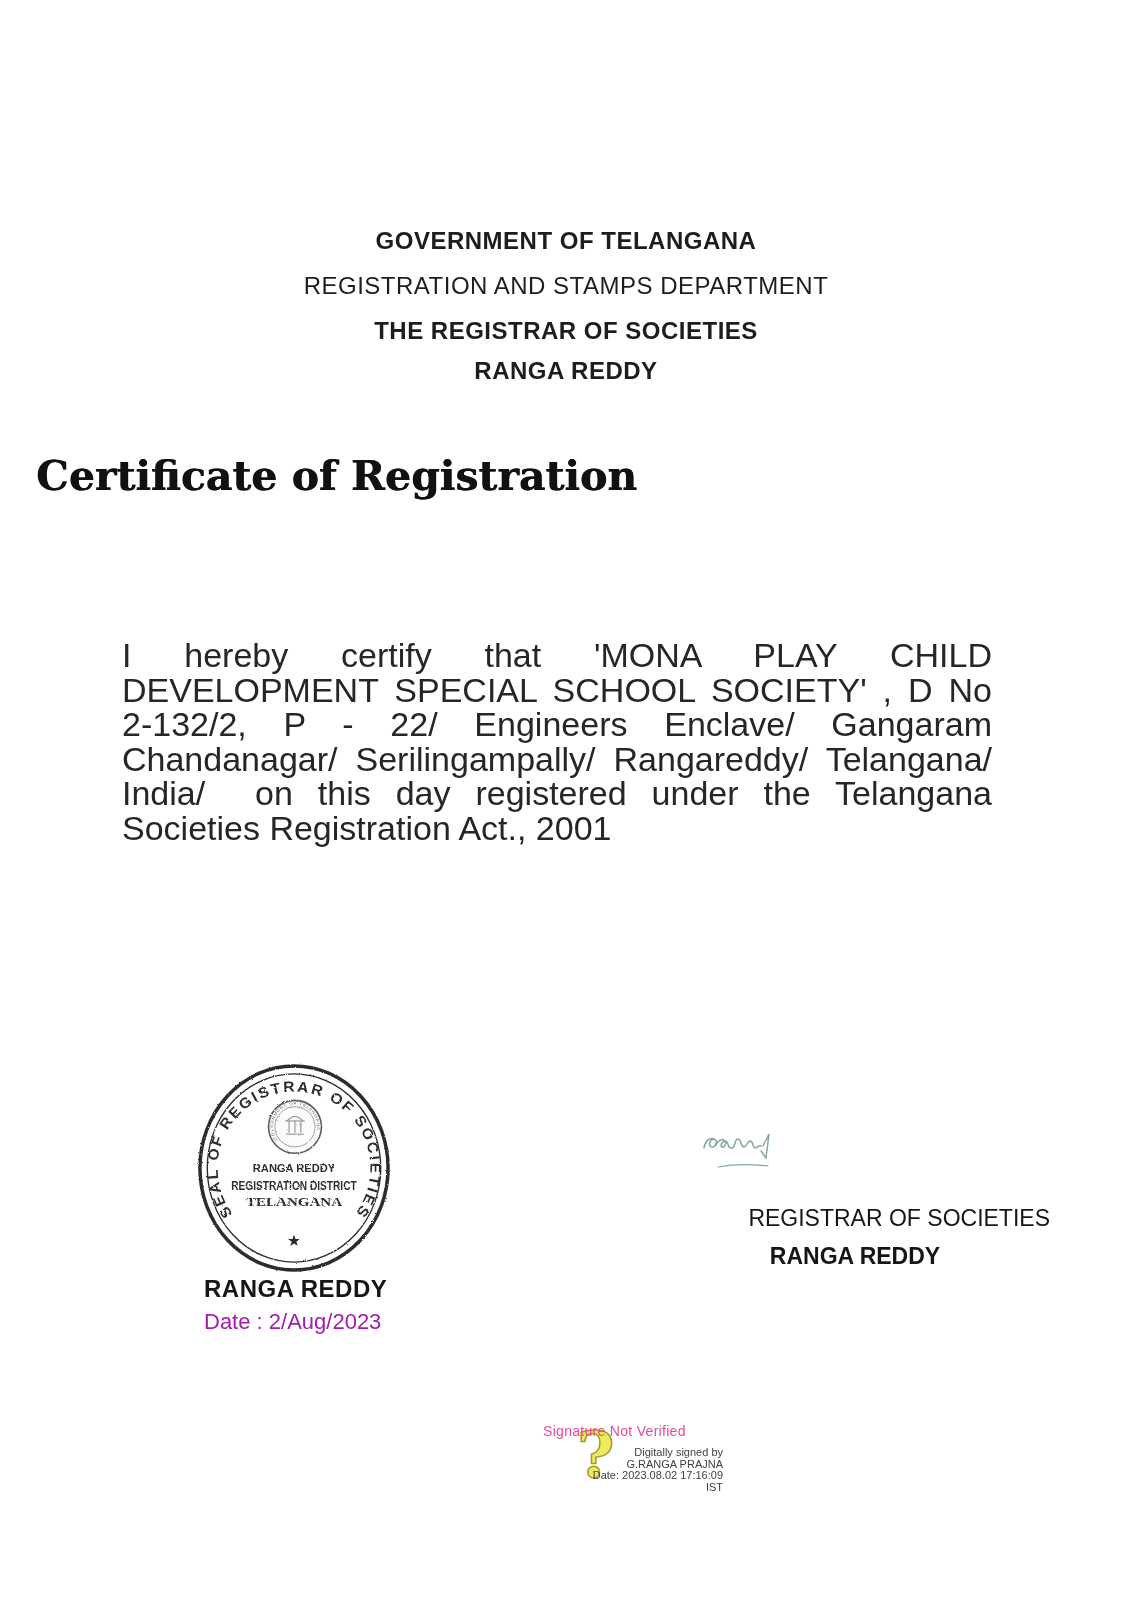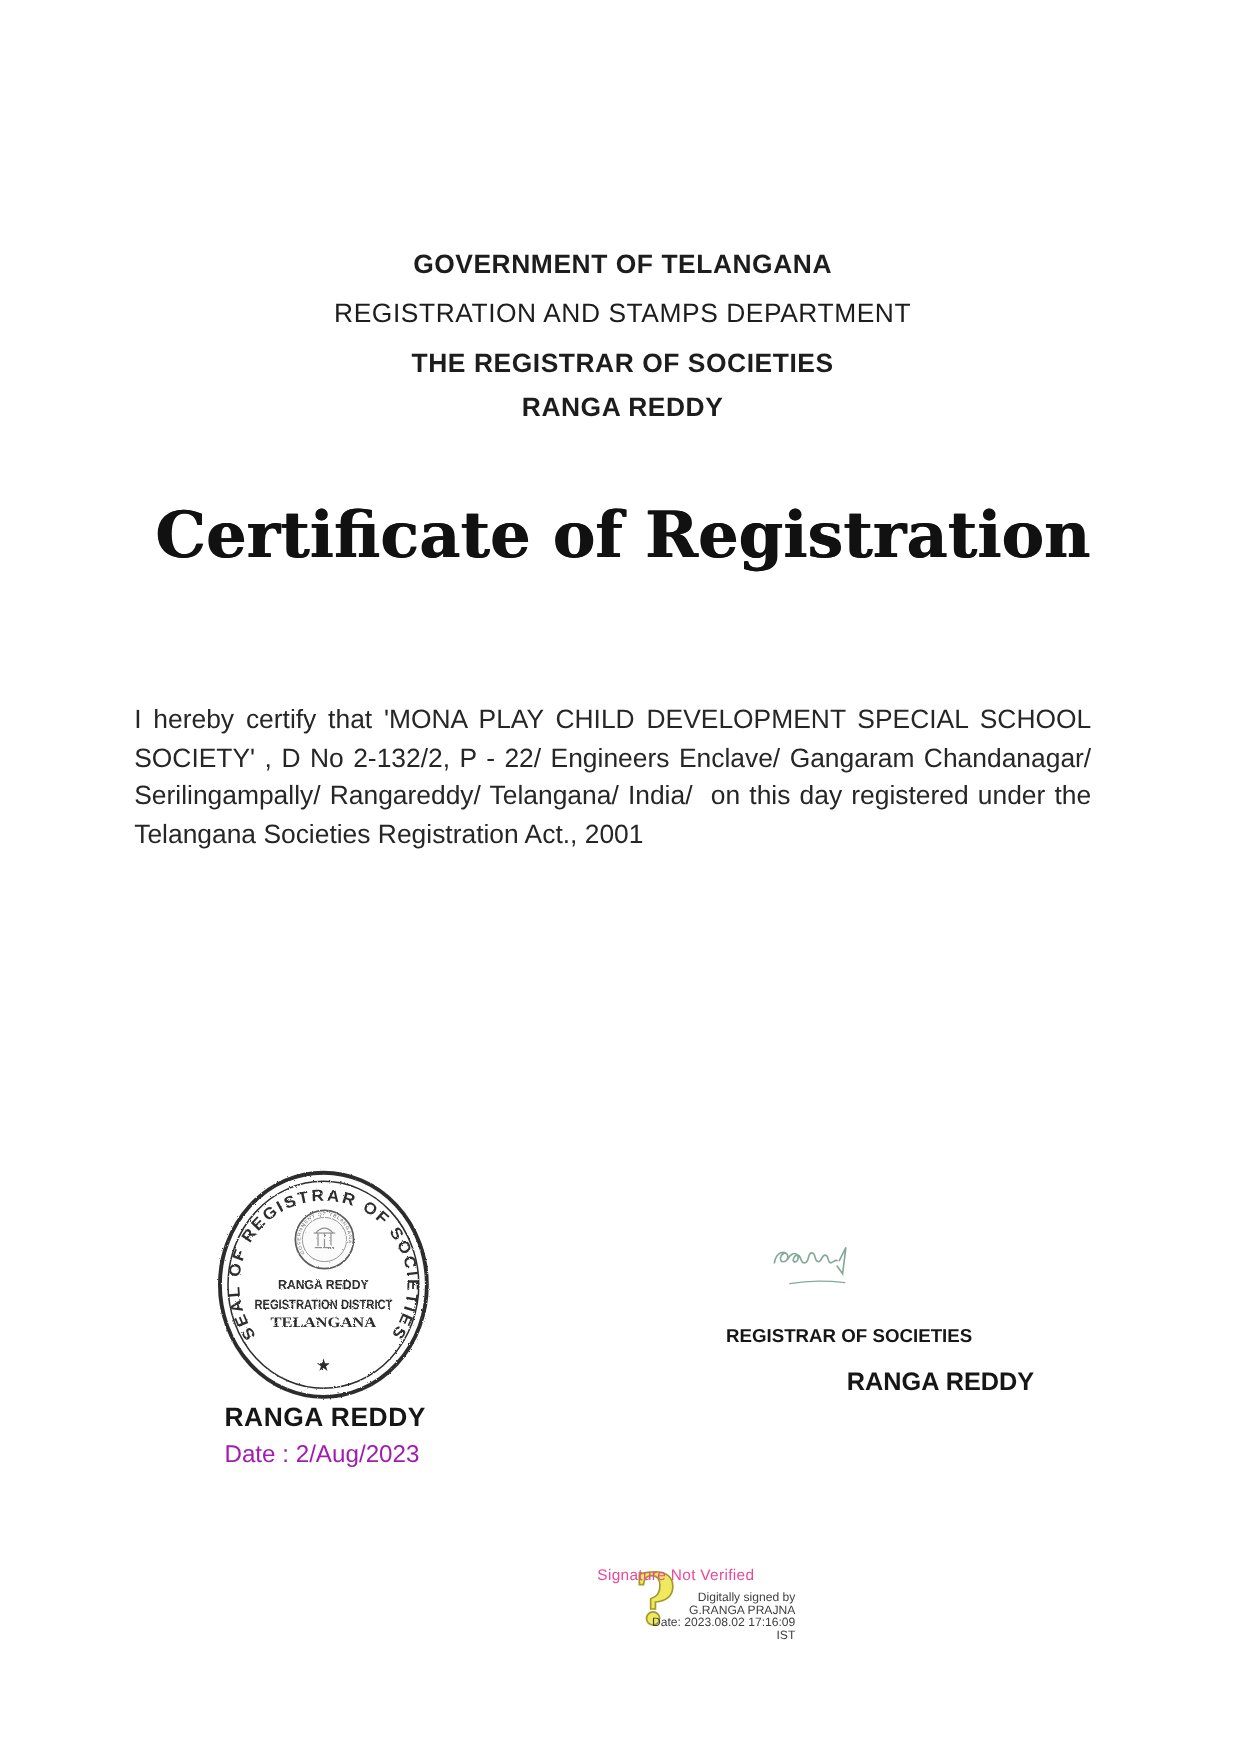--- a/index.html
+++ b/index.html
@@ -21,45 +21,45 @@
     letter-spacing: 0.5px;
     color: #1d1d1d;
   }
   .h-line { font-size: 24px; }
   .bold { font-weight: bold; }
   .doc-title {
     position: absolute;
     top: 452px;
     left: 0;
     width: 100%;
-    text-align: center;
     font-family: "DejaVu Serif", serif;
     font-weight: bold;
-    font-size: 58px;
+    font-size: 41px;
     color: #111;
     letter-spacing: 0px;
     text-shadow: 0.6px 0 #111;
+    padding-left: 36px;
   }
   .cert-no {
     position: absolute;
     top: 556px;
     left: 0;
     width: 100%;
     text-align: center;
     font-weight: bold;
     font-size: 25px;
     white-space: pre;
     color: #161616;
   }
   .body-text {
     position: absolute;
     top: 638px;
     left: 122px;
     width: 870px;
-    font-size: 24px;
+    font-size: 34px;
     line-height: 34.5px;
     text-align: justify;
     white-space: pre-wrap;
     color: #262626;
   }
   .seal-wrap {
     position: absolute;
     top: 1062px;
     left: 196px;
     width: 196px;
@@ -86,23 +86,23 @@
     top: 1120px;
     left: 696px;
     width: 96px;
     height: 60px;
   }
   .sig-title {
     position: absolute;
     top: 1205px;
     left: 660px;
     width: 390px;
-    text-align: left;
-    font-size: 17px;
-    font-weight: bold;
+    text-align: right;
+    font-size: 23px;
+    font-weight: normal;
     color: #161616;
   }
   .sig-district {
     position: absolute;
     top: 1243px;
     left: 660px;
     width: 390px;
     text-align: center;
     font-size: 23px;
     font-weight: bold;

